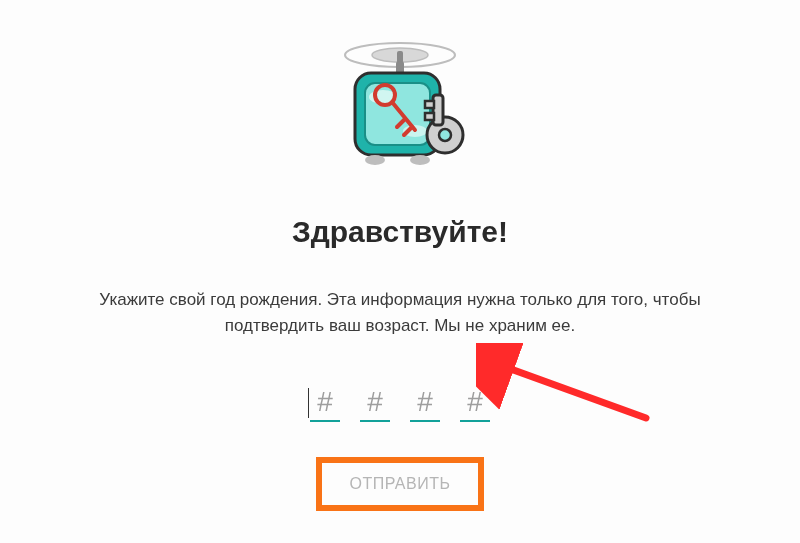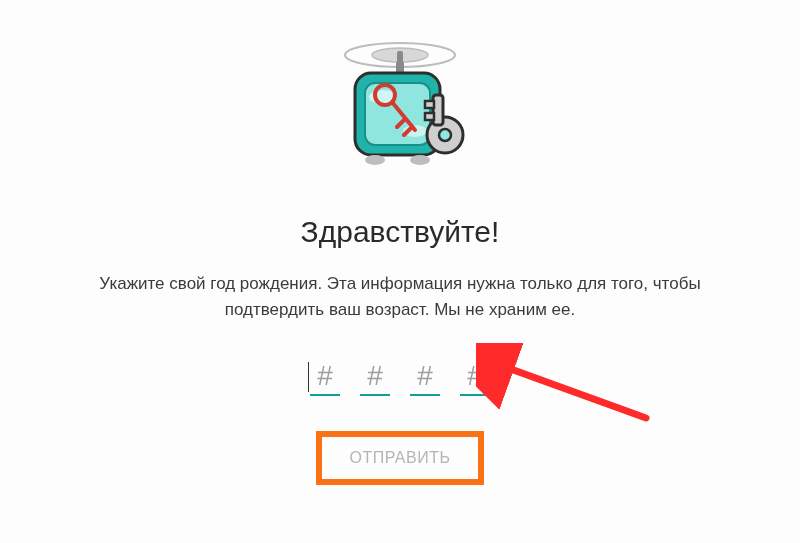--- a/index.html
+++ b/index.html
@@ -15,31 +15,31 @@
       position: relative;
     }
     .illustration {
       width: 150px;
       height: 150px;
       position: relative;
       margin-bottom: 30px;
     }
     .heading {
       font-size: 30px;
-      font-weight: 400;
+      font-weight: 700;
       color: #2a2a2a;
-      margin-bottom: 22px;
+      margin-bottom: 38px;
     }
     .subtext {
       font-size: 17px;
       color: #3b3b3b;
       text-align: center;
       line-height: 1.55;
       max-width: 640px;
-      margin-bottom: 36px;
+      margin-bottom: 46px;
     }
     .digit-row {
       display: flex;
       gap: 20px;
       margin-bottom: 35px;
       position: relative;
     }
     .digit-input {
       width: 30px;
       font-size: 28px;

